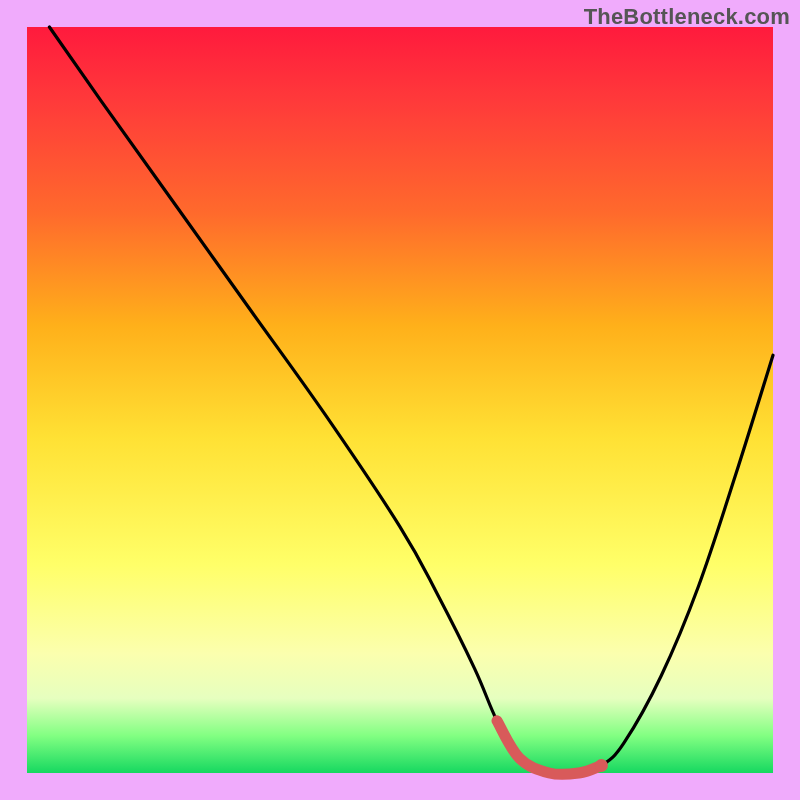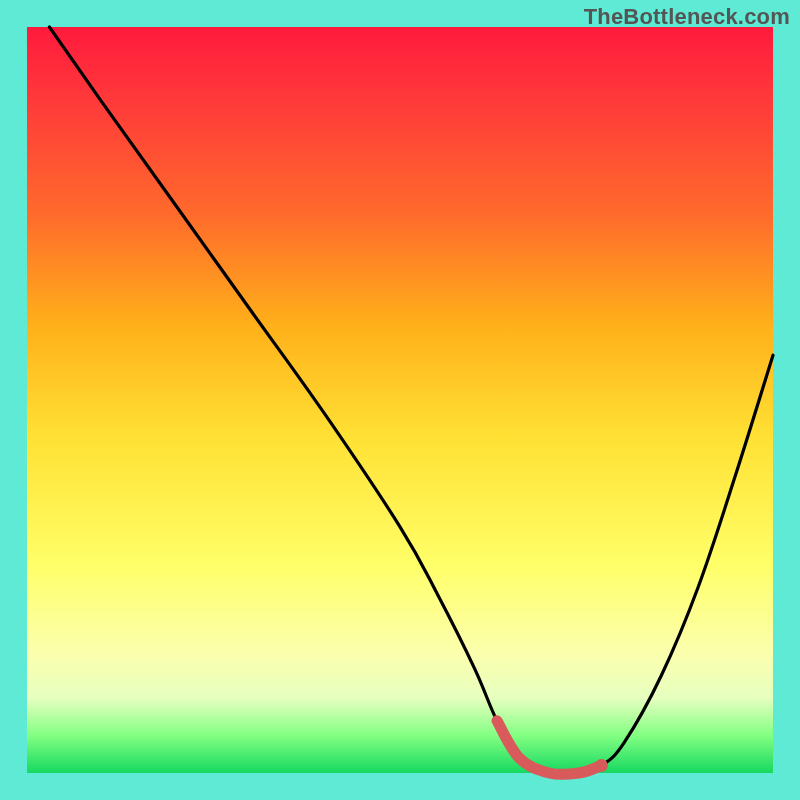--- a/index.html
+++ b/index.html
@@ -8,21 +8,21 @@
     width: 800px;
     height: 800px;
     overflow: hidden;
     background: #000;
     font-family: Arial, Helvetica, sans-serif;
   }
   .frame {
     position: relative;
     width: 800px;
     height: 800px;
-    background: #5eead4;
+    background: #f0abfc;
   }
   .plot-area {
     position: absolute;
     left: 27px;
     top: 27px;
     width: 746px;
     height: 746px;
     background: linear-gradient(to bottom,
       #ff1a3d 0%,
       #ff3a3a 10%,

